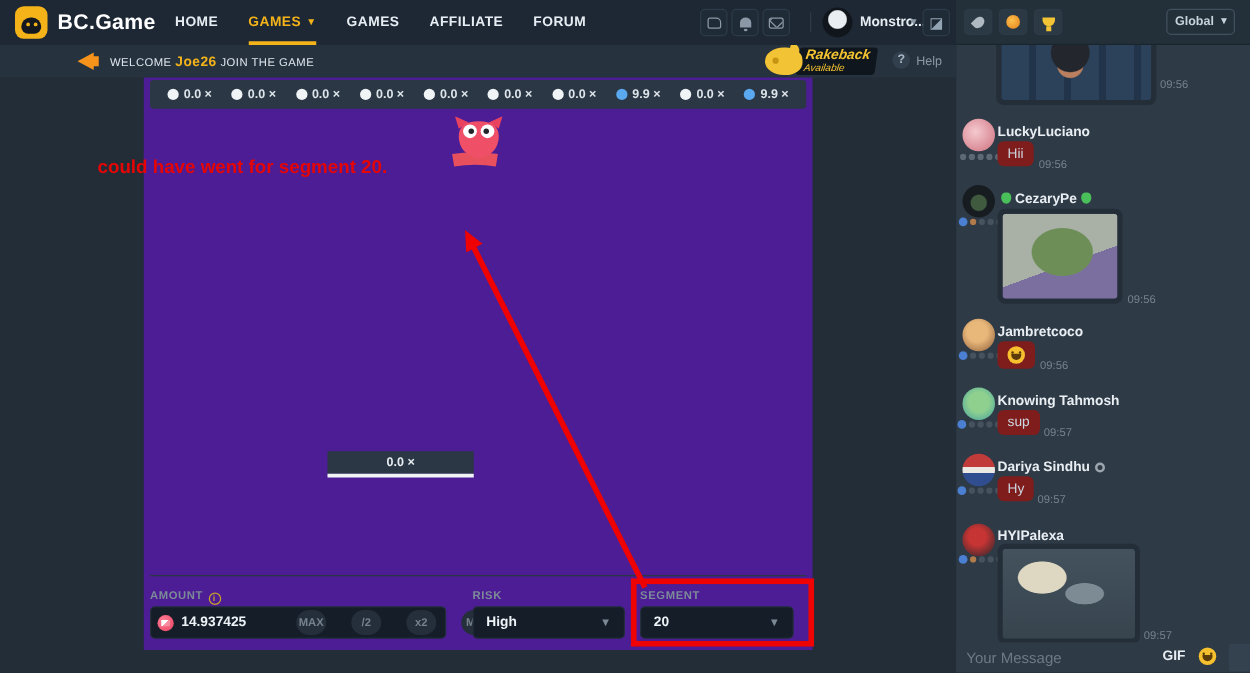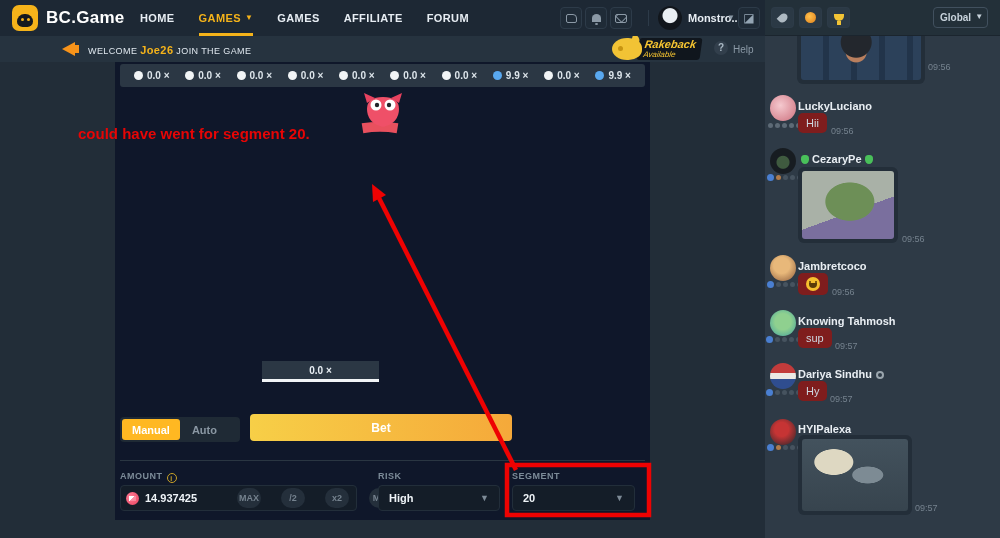--- a/index.html
+++ b/index.html
@@ -87,21 +87,21 @@
   .pig{position:absolute;left:0;top:0;width:30px;height:22px;background:#f2c335;border-radius:50% 45% 45% 50%}
   .pig:before{content:"";position:absolute;right:2px;top:-3px;width:8px;height:8px;background:#f2c335;border-radius:20% 80% 20% 20%;transform:rotate(15deg)}
   .pig:after{content:"";position:absolute;left:6px;top:8px;width:5px;height:5px;border-radius:50%;background:#c79411}
   .rkt{position:absolute;left:26px;top:0;transform:skewX(-8deg);background:#10161d;border-radius:3px;padding:1px 6px}
   .rkt .l1{font-size:11px;font-weight:bold;font-style:italic;color:#f5c431;line-height:11px}
   .rkt .l2{font-size:8px;font-style:italic;color:#f5c431;line-height:9px}
   .helpq{position:absolute;left:714px;top:5px;width:14px;height:14px;border-radius:50%;background:#323f4c;color:#a9b8c4;font-size:10px;font-weight:bold;text-align:center;line-height:14px}
   .helplbl{position:absolute;left:733px;top:8px;font-size:10px;color:#8b99a6}
 
   
-  .game{position:absolute;left:115px;top:62px;width:535px;height:458px;background:#0f172a}
+  .game{position:absolute;left:115px;top:62px;width:535px;height:458px;background:#4c1d95}
   .hist{position:absolute;left:5px;top:2px;width:525px;height:23px;background:#2b3744;border-radius:3px;display:flex;align-items:center;justify-content:space-between;padding:0 14px}
   .hchip{display:flex;align-items:center;gap:4px}
   .dot{width:9px;height:9px;border-radius:50%}
   .c-white{background:#f1f4f6}
   .c-blue{background:#59a8f0}
   .c-red{background:#f0484f}
   .hval{font-size:10px;font-weight:bold;color:#dde5eb}
 
   .wheel{position:absolute;left:153px;top:59px;width:224px;height:224px;border:9px solid #e0e4e8;border-radius:50%;background:repeating-conic-gradient(from -9deg,#242f3c 0 18deg,#1f2935 18deg 36deg)}
   .wheel-arc{position:absolute;left:153px;top:59px;width:224px;height:224px;pointer-events:none}
@@ -246,25 +246,20 @@
     <circle cx="28" cy="12" r="2.2" fill="#22262b"></circle>
   </svg>
 
   <div class="results">
     <div class="rescell">
       <div class="resin">0.0 ×</div>
       <div class="rbar c-white"></div>
     </div>
   </div>
 
-  <div class="mode">
-    <div class="mbtn on">Manual</div>
-    <div class="mbtn off">Auto</div>
-  </div>
-  <div class="betbtn">Bet</div>
   <div class="gdivider"></div>
 
   <div class="flabel" style="left:5px"><span>AMOUNT</span><i class="infoi">i</i></div>
   <div class="fbox amtbox">
     <span class="coin"></span>
     <input class="amtval" value="14.937425" style="">
     <span class="abtn">MAX</span>
     <span class="abtn">/2</span>
     <span class="abtn">x2</span>
     <span class="abtn">MIN</span>
@@ -361,20 +356,26 @@
       <i class="b-bronze"></i>
       <i></i>
       <i></i>
       <i></i>
     </div>
   <div class="gifbubble" style="left:33px;top:435px;width:114px;height:80px">
     <div class="gifimg gif-computer"></div>
   </div>
   <div class="time" style="left:150px;top:503px">09:57</div>
 
+  <div class="chat-input">
+    <input class="msgfield" placeholder="Your Message" style="">
+    <div class="giflbl">GIF</div>
+    <span class="mini-emoji emojibtn"></span>
+    <div class="sendbtn"></div>
+  </div>
 
   <div class="chat-hdr">
     <div class="chip" style="left:6px">
         <span class="ic-rain"></span>
       </div>
     <div class="chip" style="left:34px">
         <span class="ic-coin-o"></span>
       </div>
     <div class="chip" style="left:62px">
         <span class="ic-trophy"></span>

